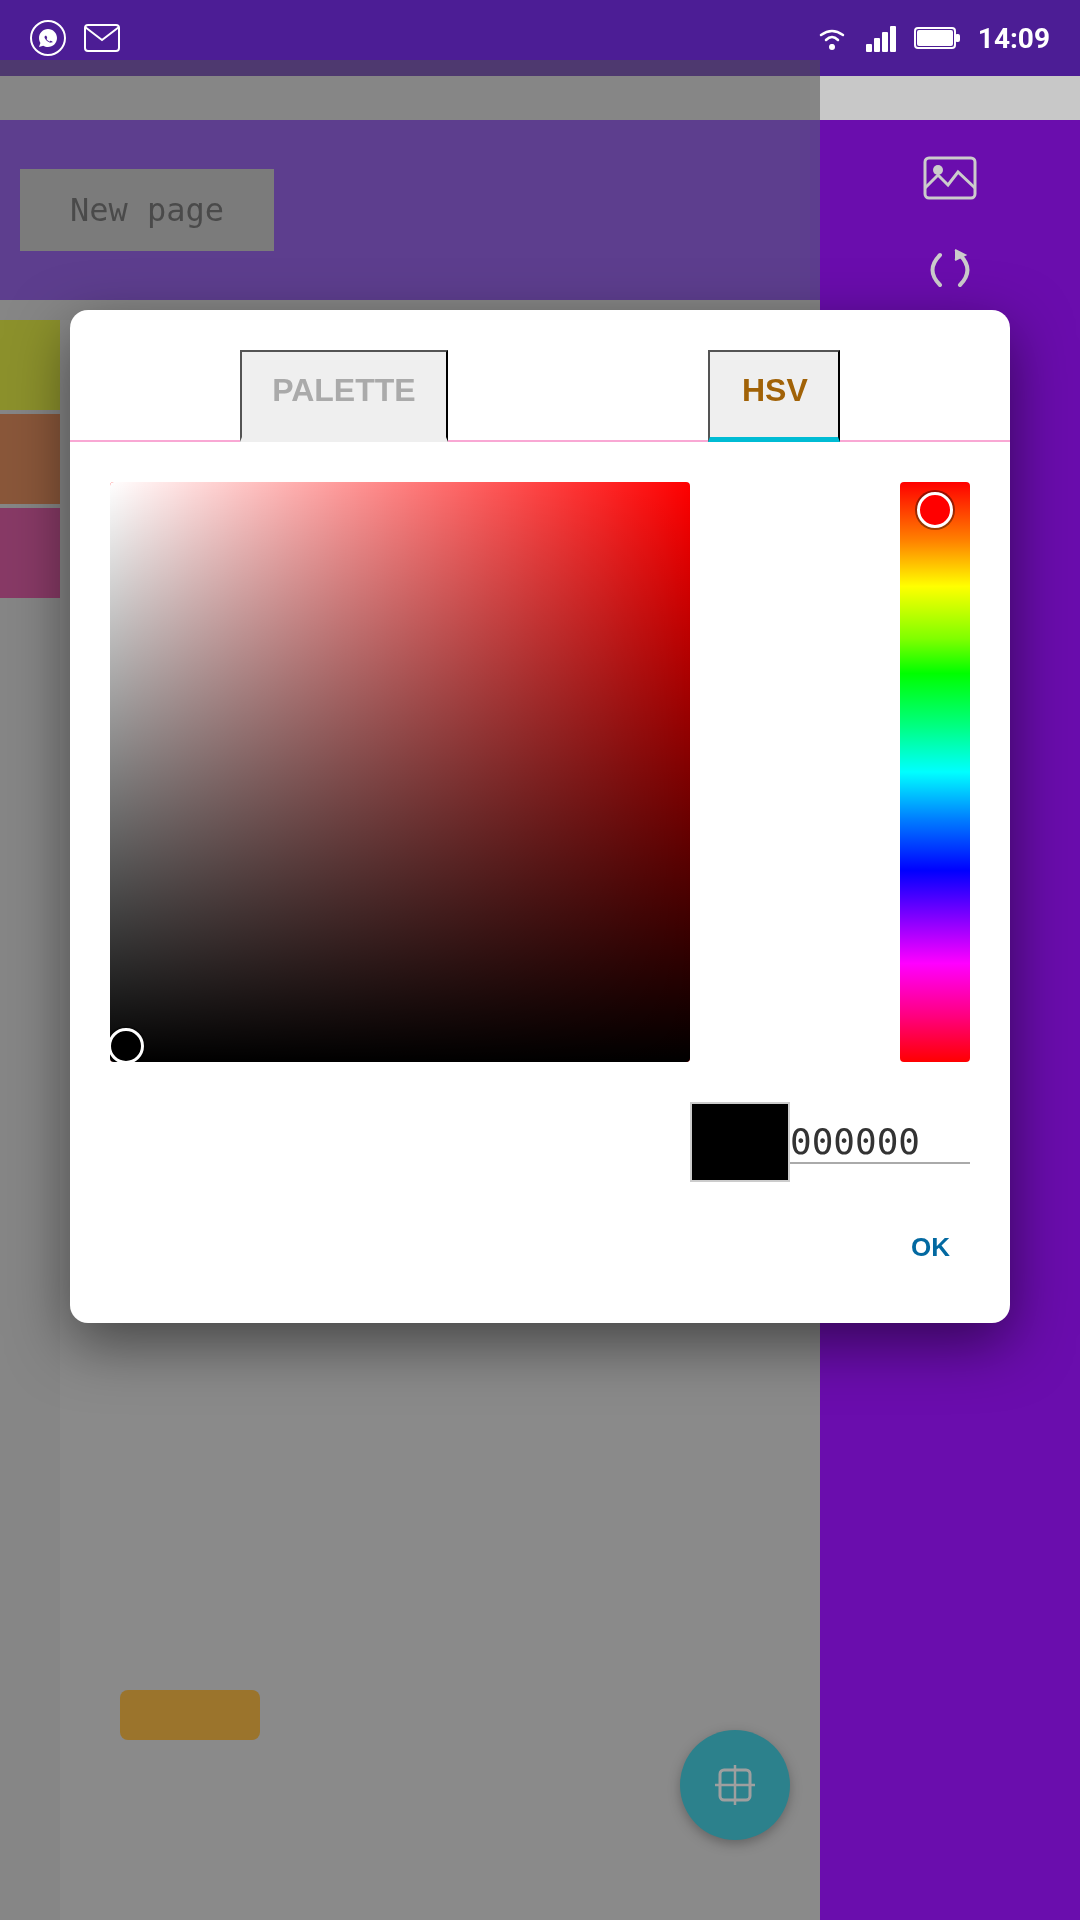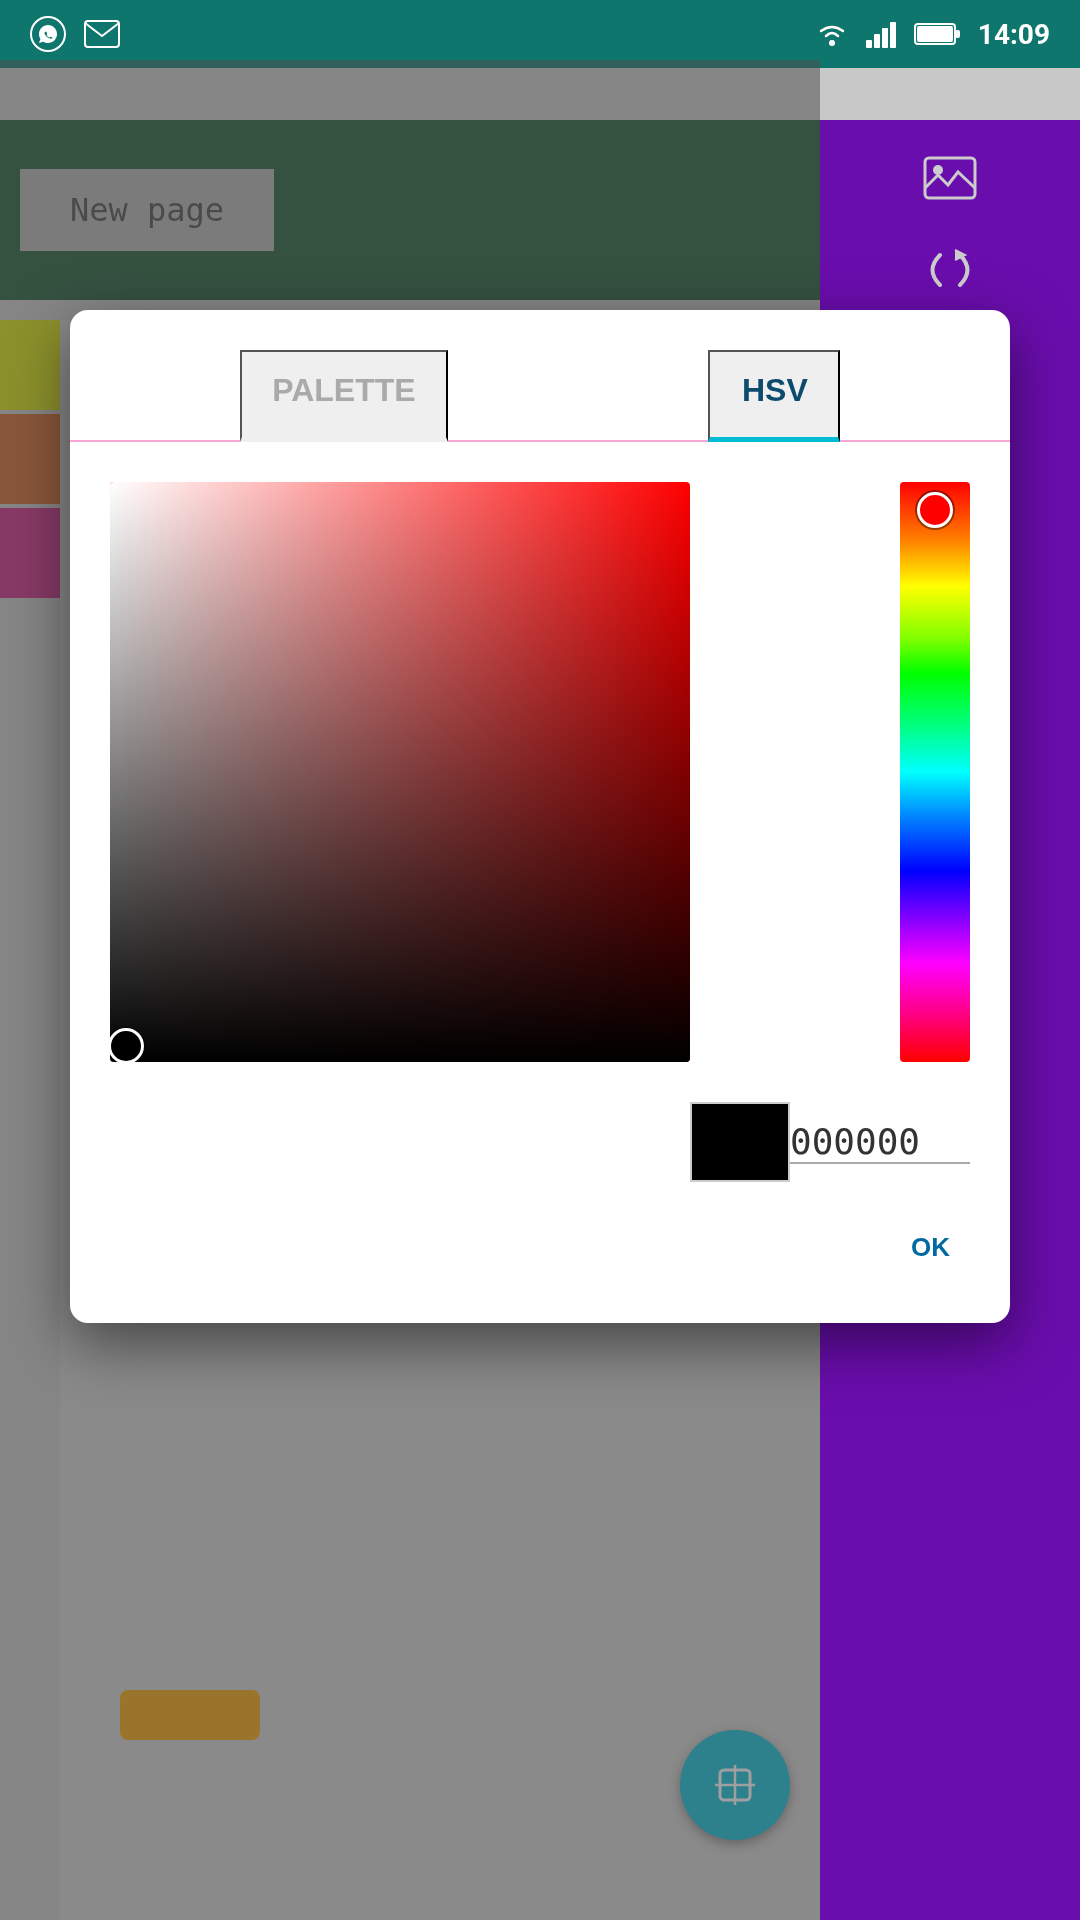--- a/index.html
+++ b/index.html
@@ -10,22 +10,22 @@
       height: 1920px;
       overflow: hidden;
       font-family: 'Roboto', Arial, sans-serif;
       background: #888;
       position: relative;
     }
 
     
     .status-bar {
       width: 100%;
-      height: 68px;
-      background: #0f766e;
+      height: 76px;
+      background: #4c1d95;
       display: flex;
       align-items: center;
       justify-content: space-between;
       padding: 0 30px;
       position: absolute;
       top: 0;
       left: 0;
       z-index: 100;
     }
     .status-bar-left {
@@ -54,21 +54,21 @@
       background: #c8c8c8;
     }
 
     
     .app-toolbar {
       position: absolute;
       top: 60px;
       left: 0;
       width: 100%;
       height: 180px;
-      background: #14532d;
+      background: #6d28d9;
       display: flex;
       align-items: center;
       padding: 20px;
       gap: 20px;
     }
 
     .tab-new-page {
       background: #b0b0b0;
       border: none;
       padding: 22px 50px;
@@ -202,21 +202,21 @@
       font-size: 32px;
       font-weight: bold;
       padding: 20px 30px 28px 30px;
       cursor: pointer;
       color: #aaa;
       border-bottom: 5px solid transparent;
       margin-bottom: -2px;
     }
 
     .dialog-tab.active {
-      color: #0c4a6e;
+      color: #a16207;
       border-bottom: 5px solid #00bcd4;
       padding-left: 32px;
     }
 
     
     .color-picker-area {
       display: flex;
       padding: 40px 40px 20px 40px;
       gap: 20px;
       align-items: flex-start;

